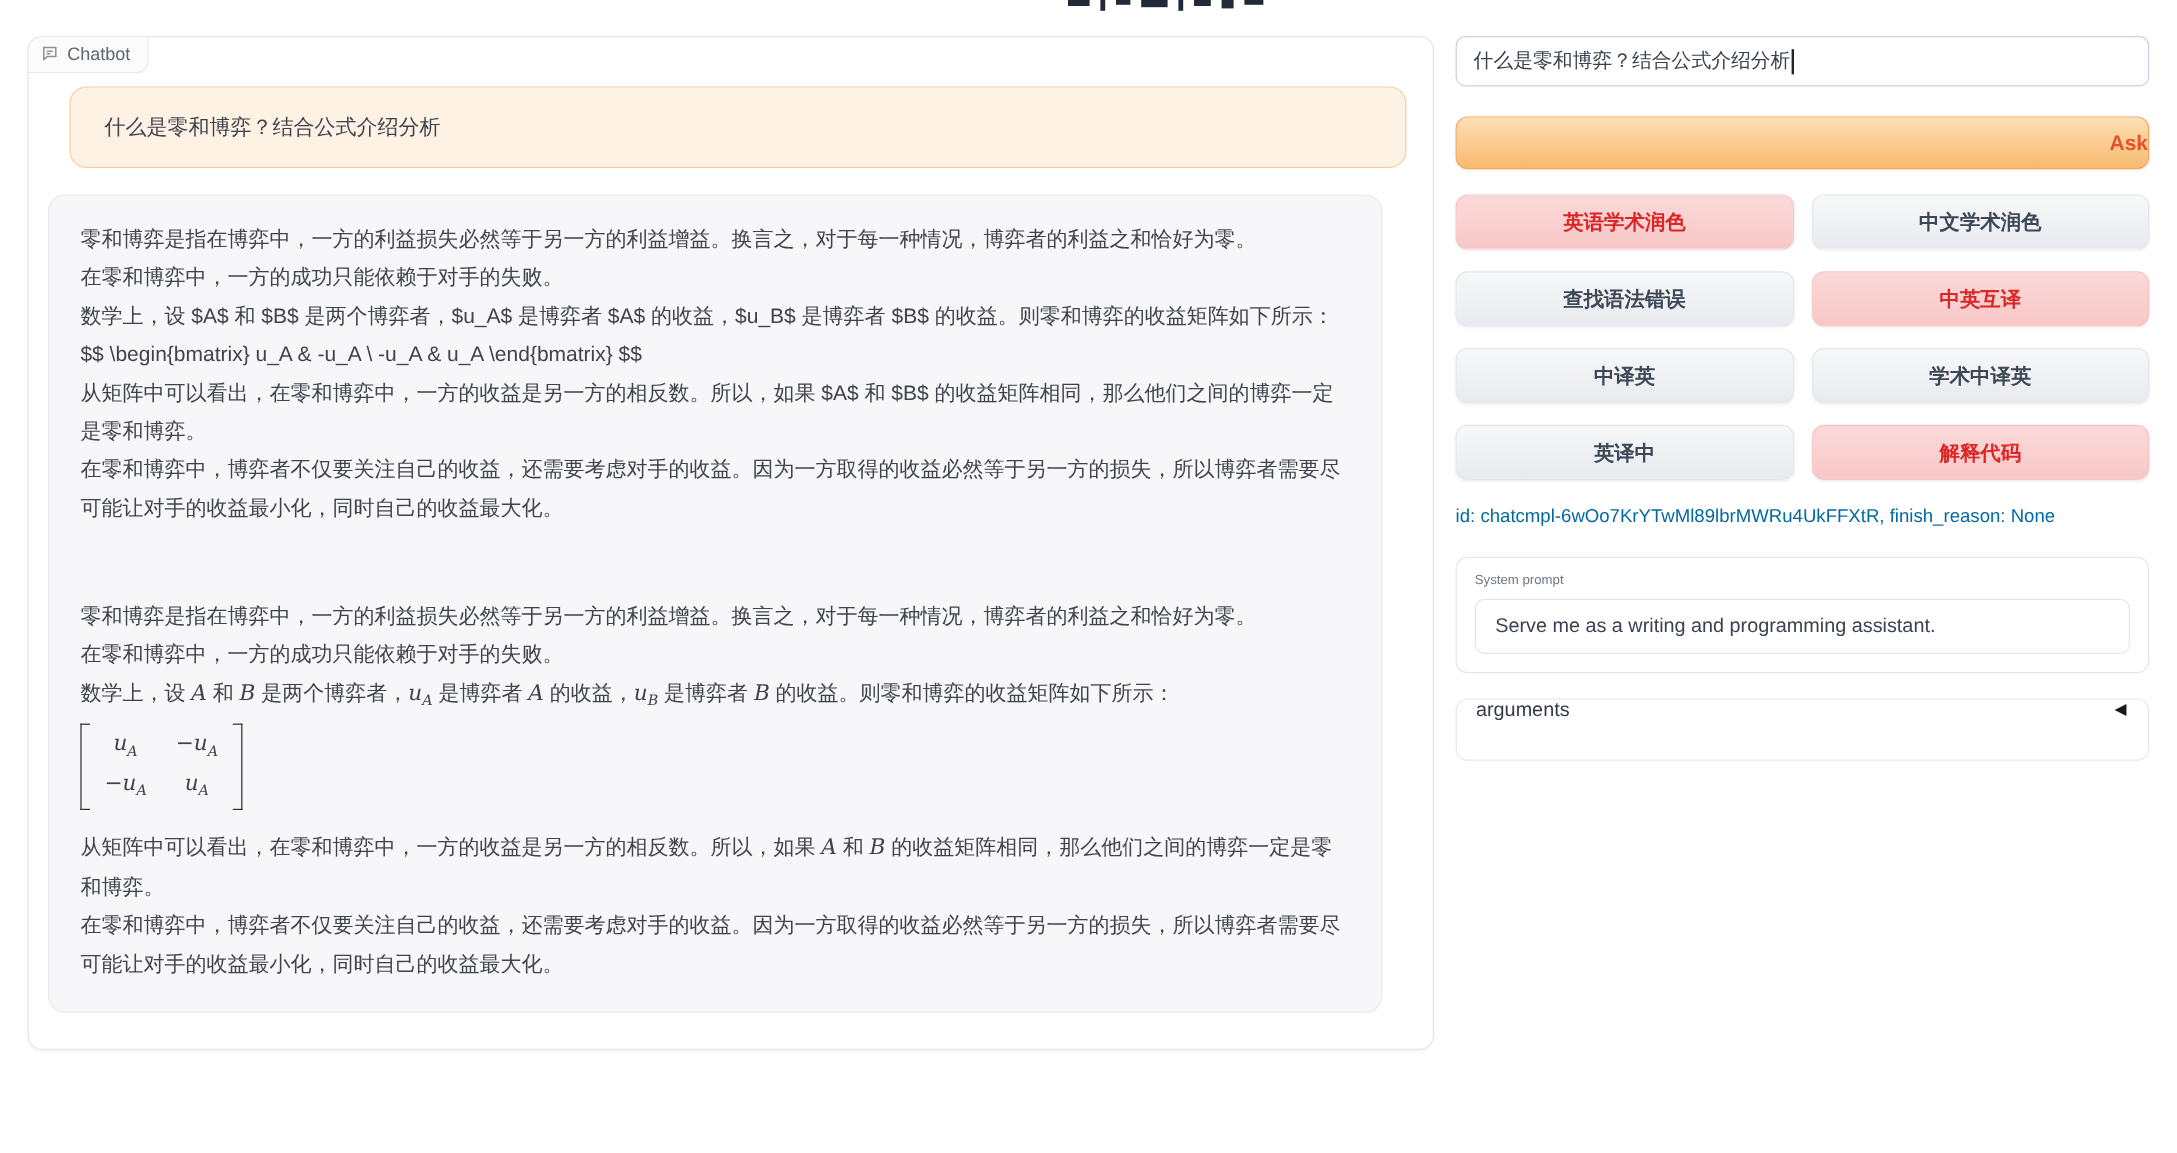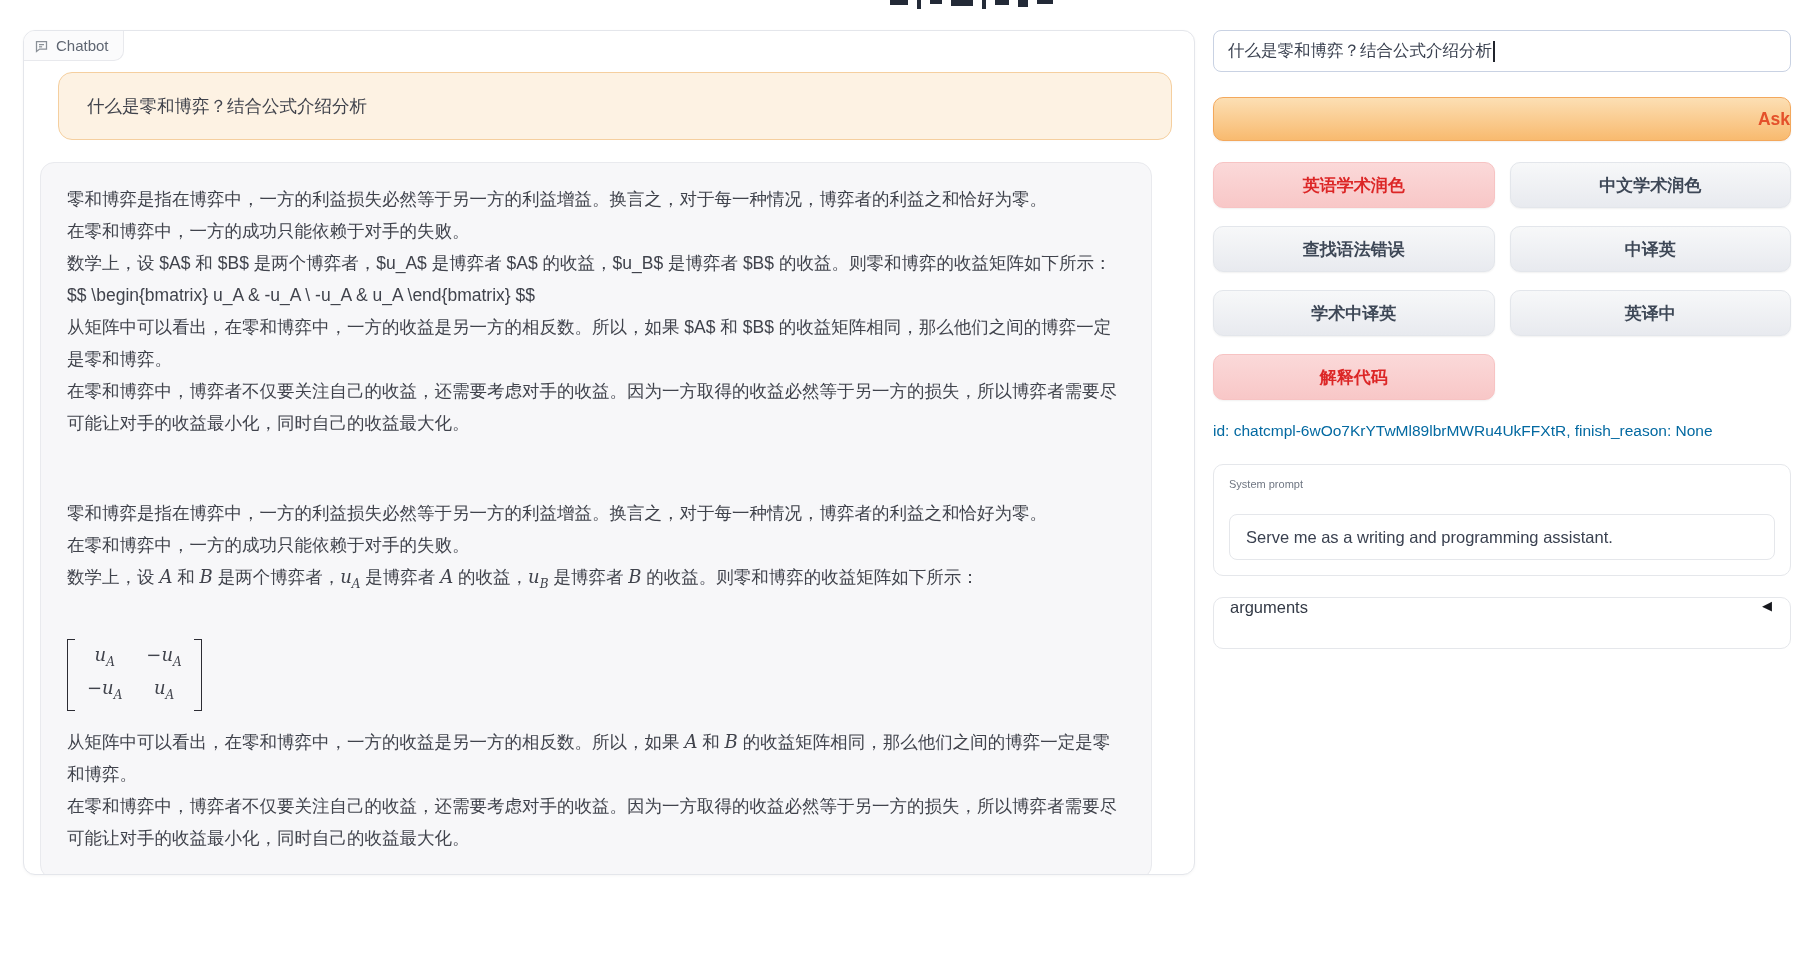--- a/index.html
+++ b/index.html
@@ -10,36 +10,36 @@
   
   .clipped-title { position:absolute; top:0; left:890px; height:10px; display:flex; align-items:flex-start; gap:9px; overflow:hidden; }
   .clipped-title i { display:block; background:#232a37; }
   .ct1{width:18px;height:5px} .ct2{width:4px;height:9px} .ct3{width:12px;height:4px}
   .ct4{width:22px;height:6px} .ct5{width:4px;height:9px} .ct6{width:14px;height:5px}
   .ct7{width:10px;height:7px} .ct8{width:16px;height:4px}
 
   
   .chat-panel { position:relative; width:1172px; height:845px; background:#fff;
     border:1px solid #e4e6eb; border-radius:12px; box-shadow:0 1px 3px rgba(0,0,0,.04); }
-  .chat-label { position:absolute; top:0; left:0; display:flex; align-items:flex-end; gap:7px;
+  .chat-label { position:absolute; top:0; left:0; display:flex; align-items:flex-start; gap:7px;
     padding:6px 14px 6px 10px; background:#fbfbfc; border-right:1px solid #e8e9ed;
     border-bottom:1px solid #e8e9ed; border-radius:11px 0 10px 0; color:#5f6672; font-size:15px; }
   .chat-label svg { display:block; }
   .messages { padding:41px 0 0 16px; height:100%; overflow:hidden; }
   .msg { border-radius:14px; font-size:17.5px; line-height:32px; color:#40434c; }
   .msg.user { margin-left:18px; width:1114px; background:#fdf2e3; border:1px solid #f5cf9f;
     padding:17px 28px; }
   .msg.bot { margin-top:22px; width:1112px; background:#f7f7f9; border:1px solid #e9eaee;
     padding:20px 26px 24px 26px; }
   .para { white-space:pre-wrap; word-break:break-word; }
   .msg-gap { height:58px; }
   .mvar { font-family:"DejaVu Serif",serif; font-style:italic; font-size:18px; }
   .mvar sub { font-size:12px; }
   .matrix-wrap { padding:3px 0 5px 0; }
-  .matrix { display:inline-flex; align-items:stretch;margin-top:36px; }
+  .matrix { display:inline-flex; align-items:stretch; }
   .bracket { width:8px; }
   .bracket.left  { border-left:1.6px solid #2c2c34; border-top:1.6px solid #2c2c34; border-bottom:1.6px solid #2c2c34; }
   .bracket.right { border-right:1.6px solid #2c2c34; border-top:1.6px solid #2c2c34; border-bottom:1.6px solid #2c2c34; }
   .mgrid { display:grid; grid-template-columns:auto auto; column-gap:24px; row-gap:1px; padding:3px 12px; }
   .mcell { text-align:center; line-height:26px; }
 
   
   .controls { width:578px; }
   .textbox { width:578px; height:42px; background:#fff; border:1px solid #c9d2e3; border-radius:8px;
     padding:9px 14px; font-size:16.5px; color:#3a4150; display:flex; align-items:center; }
@@ -50,21 +50,21 @@
     font-family:"Liberation Sans","DejaVu Sans",sans-serif;text-align:right; }
   .qa-grid { margin-top:21px; display:grid; grid-template-columns:1fr 1fr; gap:18px 15px; }
   .qa { height:46px; border-radius:10px; font-size:17px; font-weight:700; cursor:pointer;
     box-shadow:0 1px 2px rgba(0,0,0,.06); font-family:"Liberation Sans","DejaVu Sans",sans-serif; }
   .qa.gray { background:linear-gradient(#f7f8f9,#e8eaef); border:1px solid #e3e6eb; color:#3d4756; }
   .qa.red  { background:linear-gradient(#fbd9d9,#f8c7c7); border:1px solid #f7c3c3; color:#dc2626; }
   .status-line { margin-top:22px; font-size:15.5px; color:#0369a1; }
   .card { margin-top:24px; width:578px; background:#fff; border:1px solid #e5e7eb; border-radius:10px; }
   .sys-card { padding:13px 15px 15px 15px; }
   .sys-label { font-size:11px; color:#6f7682; }
-  .sys-input { margin-top:24px; width:100%; height:46px; border:1px solid #e5e7eb; border-radius:8px;
+  .sys-input { margin-top:9px; width:100%; height:46px; border:1px solid #e5e7eb; border-radius:8px;
     padding:0 16px; font-size:16.5px; color:#3a4150; background:#fff;
     font-family:"Liberation Sans","DejaVu Sans",sans-serif; }
   .accordion { margin-top:21px; height:52px; display:flex; align-items:flex-start; justify-content:space-between;
     padding:0 18px 12px 16px; cursor:pointer; }
   .accordion .acc-label { font-size:16.5px; color:#333a46; }
   .accordion .tri { font-size:13px; color:#16181d; }
 </style>
 </head>
 <body>
 
@@ -126,20 +126,21 @@
       <span>什么是零和博弈？结合公式介绍分析</span>
         <span class="caret"></span>
     </div>
 
     <button class="ask-btn">Ask</button>
 
     <div class="qa-grid">
       <button class="qa red">英语学术润色</button>
       <button class="qa gray">中文学术润色</button>
       <button class="qa gray">查找语法错误</button>
+      <button class="qa red">中英互译</button>
       <button class="qa gray">中译英</button>
       <button class="qa gray">学术中译英</button>
       <button class="qa gray">英译中</button>
       <button class="qa red">解释代码</button>
     </div>
 
     <div class="status-line">id: chatcmpl-6wOo7KrYTwMl89lbrMWRu4UkFFXtR, finish_reason: None</div>
 
     <div class="card sys-card">
       <div class="sys-label">System prompt</div>

